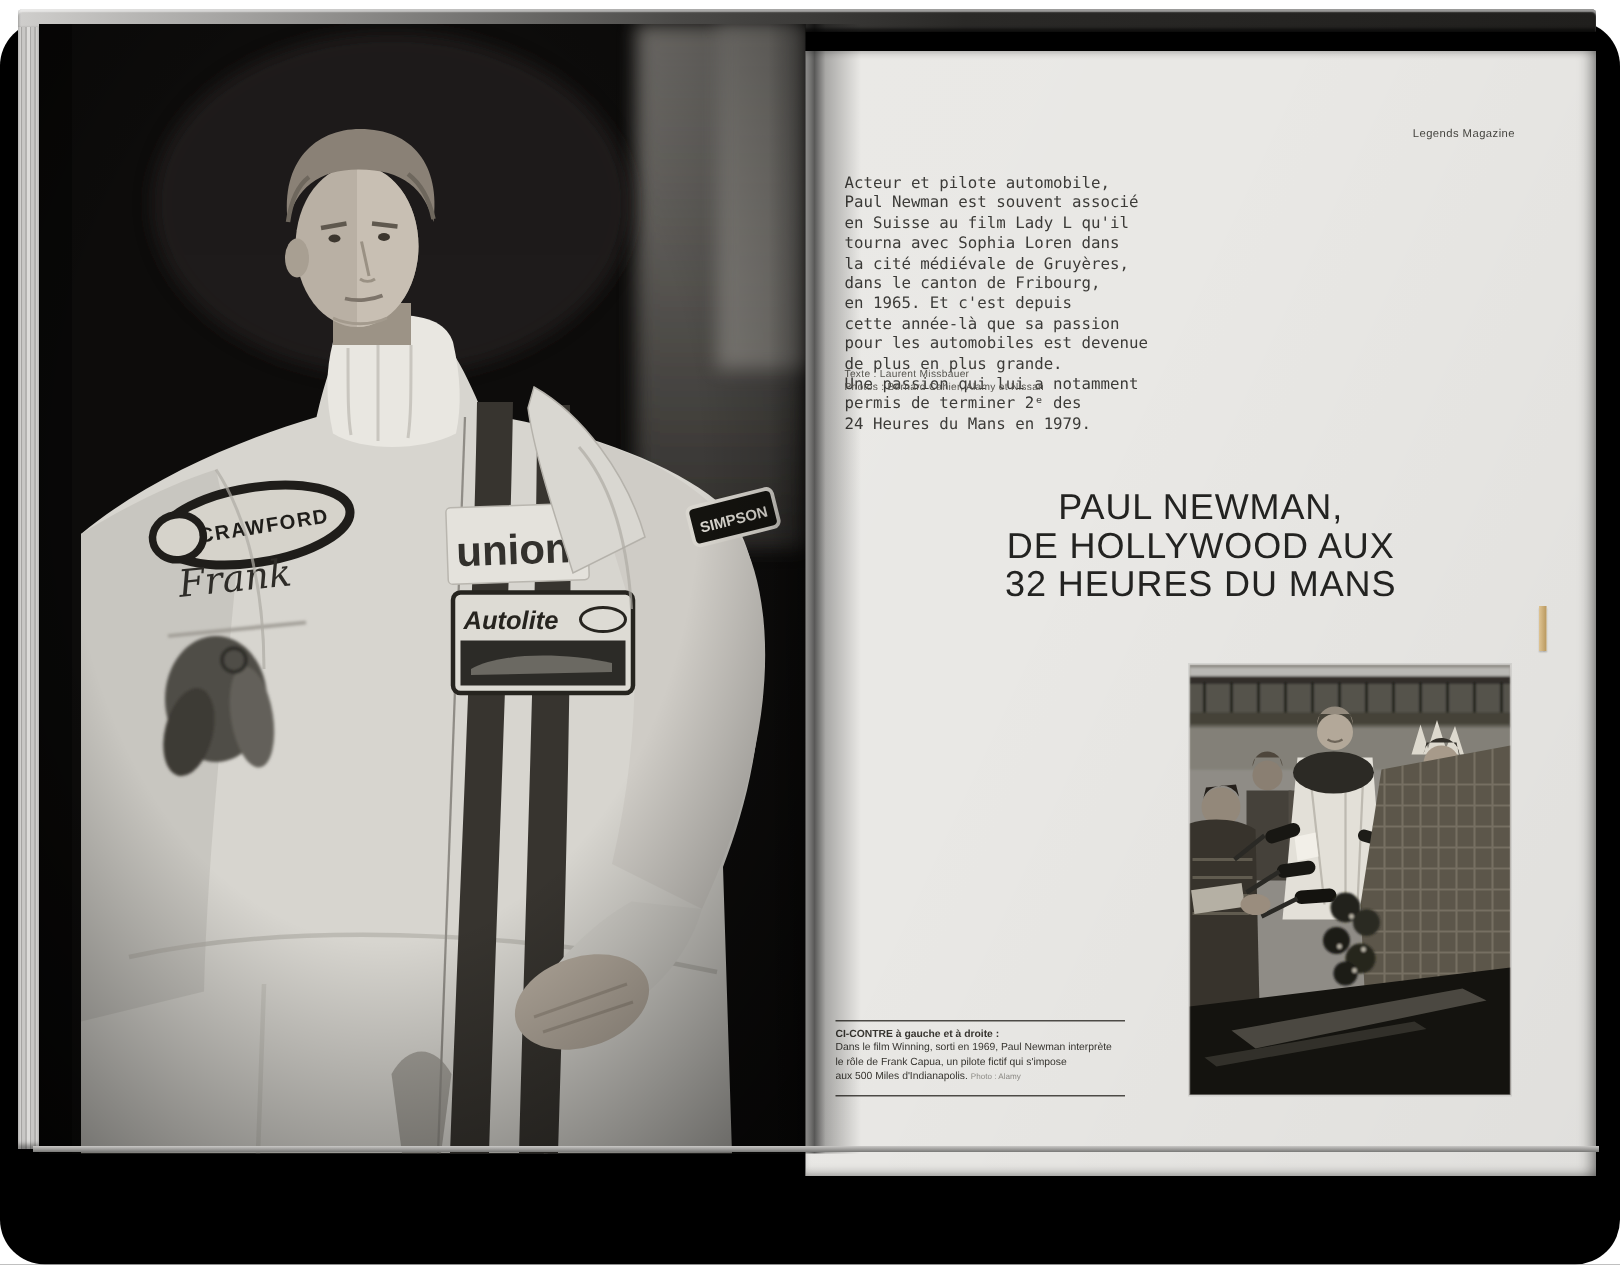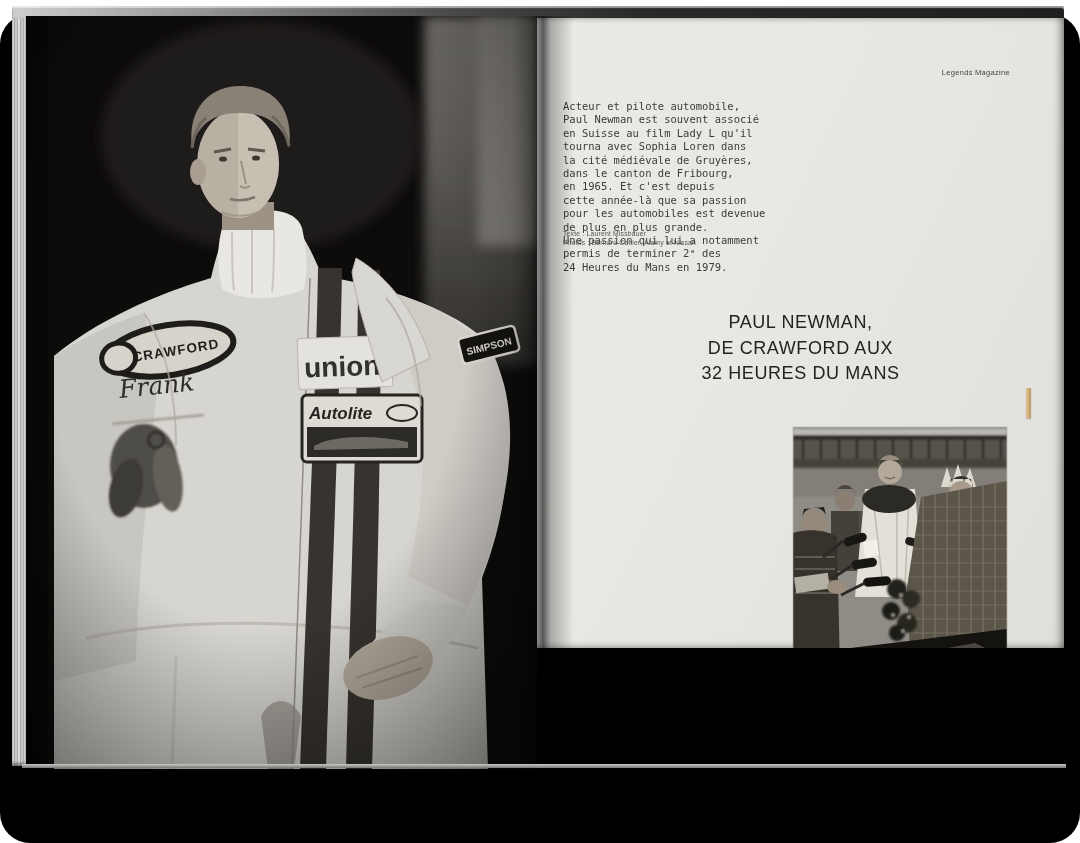--- a/index.html
+++ b/index.html
@@ -6,37 +6,37 @@
   .canvas{position:relative;width:1080px;height:843px;overflow:hidden;font-family:"Liberation Sans",sans-serif;}
   .bg-shadow{position:absolute;left:0;top:14px;right:0;bottom:0;background:#000;border-radius:30px;}
   .book{position:absolute;left:12px;top:6px;width:1052px;height:764px;}
   .top-edge{position:absolute;left:0;top:0;width:1052px;height:15px;border-radius:3px 3px 0 0;
     background:linear-gradient(to right,#cfcecc 0%,#9c9b99 16%,#4a4947 42%,#2a2927 60%,#201f1d 100%);
     box-shadow:inset 0 2px 1px rgba(255,255,255,.55), inset 0 -2px 2px rgba(0,0,0,.6);}
   .left-stack{position:absolute;left:0;top:12px;width:14px;height:748px;
     background:repeating-linear-gradient(to right,#dddcda 0 2px,#a9a8a6 2px 3px,#c8c7c5 3px 5px,#b3b2b0 5px 6px);
     box-shadow:inset 0 -3px 3px rgba(0,0,0,.4);}
   .page-left{position:absolute;left:14px;top:10px;width:511px;height:753px;background:#0d0c0b;overflow:hidden;}
-  .page-right{position:absolute;left:525px;top:12px;width:527px;height:630px;background:#e9e8e5;overflow:hidden;
+  .page-right{position:absolute;left:525px;top:28px;width:527px;height:750px;background:#e9e8e5;overflow:hidden;
     box-shadow:inset -7px 0 9px -4px rgba(0,0,0,.45), inset 0 -5px 7px -4px rgba(0,0,0,.3), inset 0 4px 6px -4px rgba(0,0,0,.25);}
   .gutter{position:absolute;left:500px;top:10px;width:62px;height:753px;pointer-events:none;
     background:linear-gradient(to right,rgba(0,0,0,0) 0%,rgba(0,0,0,.30) 38%,rgba(0,0,0,.62) 50%,rgba(0,0,0,.28) 62%,rgba(0,0,0,0) 100%);}
   .bottom-edge{position:absolute;left:10px;top:758px;width:1044px;height:4px;background:linear-gradient(#c9c8c6,#787876);}
   .paper-sheen{position:absolute;inset:0;pointer-events:none;
     background:linear-gradient(115deg,rgba(255,255,255,.05) 0%,rgba(255,255,255,0) 35%,rgba(0,0,0,.04) 100%);}
 
   
   .mag-name{position:absolute;top:50px;right:54px;font-size:7.5px;letter-spacing:.3px;color:#45443f;}
   .intro-block{position:absolute;left:26px;top:82px;width:230px;
     font-family:"DejaVu Sans Mono",monospace;font-size:10.5px;line-height:13.4px;color:#3c3b38;}
   .intro-line{display:block;white-space:nowrap;}
   .credits-block{position:absolute;left:26px;top:211px;font-size:6.8px;line-height:9.4px;color:#57554f;letter-spacing:.2px;}
   .credit-line{display:block;white-space:nowrap;}
   .title-block{position:absolute;left:0;top:292px;width:527px;text-align:center;
-    font-size:18px;line-height:25.5px;letter-spacing:.6px;color:#232321;}
+    font-size:24px;line-height:25.5px;letter-spacing:.6px;color:#232321;}
   .title-line{display:block;white-space:nowrap;}
   .bookmark{position:absolute;left:489px;top:370px;width:5px;height:30px;
     background:linear-gradient(to right,#e0c folder 0,#fff 0);}
   .bookmark{background:linear-gradient(to right,#dfc493,#b9985e);box-shadow:0 1px 1px rgba(0,0,0,.2);}
   .photo-right{position:absolute;left:256px;top:409px;width:214px;height:287px;box-shadow:0 0 0 1px rgba(0,0,0,.08);}
   .caption{position:absolute;left:20px;top:646px;width:193px;border-top:1px solid #4c4a46;border-bottom:1px solid #4c4a46;
     padding:4px 0 6px 0;font-size:6.9px;line-height:9.4px;color:#36342f;}
   .caption-heading{font-weight:bold;display:block;white-space:nowrap;}
   .caption-line{display:block;white-space:nowrap;}
   .photo-credit{font-size:5.4px;color:#8b8984;}
@@ -180,21 +180,21 @@
         <span class="intro-line">24 Heures du Mans en 1979.</span>
       </div>
 
       <div class="credits-block">
         <span class="credit-line">Texte : Laurent Missbauer</span>
         <span class="credit-line">Photos : Bernard Cahier, Alamy et Nissan</span>
       </div>
 
       <div class="title-block">
         <span class="title-line">PAUL NEWMAN,</span>
-        <span class="title-line">DE CRAWFORD AUX</span>
+        <span class="title-line">DE HOLLYWOOD AUX</span>
         <span class="title-line">32 HEURES DU MANS</span>
       </div>
 
       <div class="bookmark"></div>
 
       <div class="photo-right">
         <svg width="214" height="287" viewBox="0 0 214 287">
           <defs>
             <filter id="psoft" x="-20%" y="-20%" width="140%" height="140%">
                 <feGaussianBlur stdDeviation="0.8"></feGaussianBlur>

